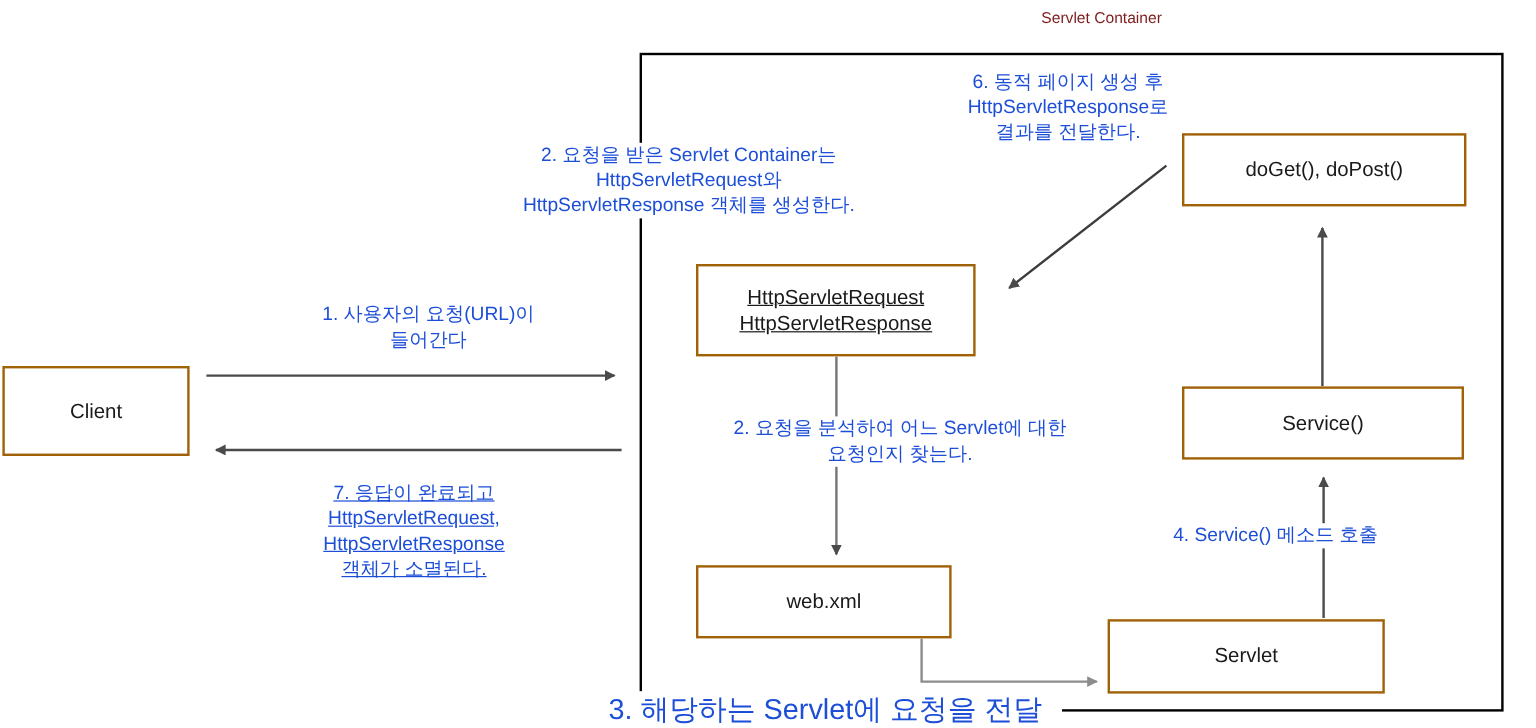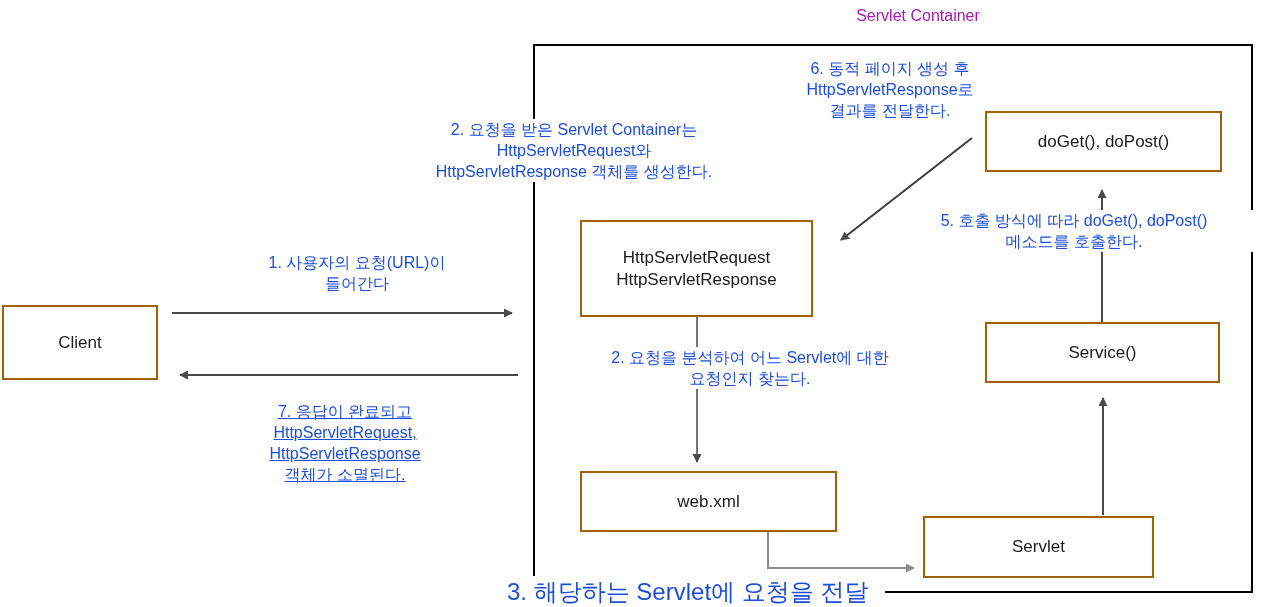--- a/index.html
+++ b/index.html
@@ -37,22 +37,22 @@
     font-size: 16px;
     line-height: 1.32;
     white-space: pre-line;
     color: #1d4ed8;
   }
   .lbl.bg { background: #ffffff; }
   .lbl.left { text-align: left; }
   .title {
     position: absolute;
     text-align: center;
-    font-size: 16px;
-    color: #a21caf;
+    font-size: 13px;
+    color: #7f1d1d;
   }
   svg.wires { position: absolute; left: 0; top: 0; }
 </style>
 </head>
 <body>
 
 <div class="canvas">
 
   <div class="container-box" style="left:533px; top:44px; width:720px; height:549px;"></div>
 
@@ -80,26 +80,26 @@
 
     <line x1="972" y1="138" x2="841" y2="240" stroke="#3c3c3c" stroke-width="2" marker-end="url(#arrow-dark)"></line>
   </svg>
 
   <div class="title" style="left:793px; top:7px; width:250px;">Servlet Container</div>
 
   <div class="node" style="left:2px; top:305px; width:156px; height:75px;">
     <span>Client</span>
   </div>
 
-  <div class="node" style="left:580px; top:220px; width:233px; height:97px;">
+  <div class="node" style="left:580px; top:220px; width:233px; height:77px;text-decoration:underline;">
     <span>HttpServletRequest
 HttpServletResponse</span>
   </div>
 
-  <div class="node" style="left:580px; top:471px; width:257px; height:61px;">
+  <div class="node" style="left:580px; top:471px; width:213px; height:61px;">
     <span>web.xml</span>
   </div>
 
   <div class="node" style="left:985px; top:322px; width:235px; height:61px;">
     <span>Service()</span>
   </div>
 
   <div class="node" style="left:985px; top:111px; width:237px; height:61px;">
     <span>doGet(), doPost()</span>
   </div>
@@ -113,23 +113,22 @@
 
   <div class="lbl bg" style="left:393px; top:119px; width:362px;">2. 요청을 받은 Servlet Container는
 HttpServletRequest와
 HttpServletResponse 객체를 생성한다.</div>
 
   <div class="lbl bg" style="left:553px; top:347px; width:394px;">2. 요청을 분석하여 어느 Servlet에 대한
 요청인지 찾는다.</div>
 
   <div class="lbl bg left" style="left:507px; top:576px; width:378px; font-size:24px;">3. 해당하는 Servlet에 요청을 전달한다.</div>
 
+  <div class="lbl bg" style="left:938px; top:436px; width:250px;">4. Service() 메소드 호출</div>
 
-  <div class="lbl bg" style="left:888px; top:210px; width:372px;">5. 호출 방식에 따라 doGet(), doPost()
-메소드를 호출한다.</div>
 
   <div class="lbl" style="left:765px; top:58px; width:250px;">6. 동적 페이지 생성 후
 HttpServletResponse로
 결과를 전달한다.</div>
 
   <div class="lbl" style="left:225px; top:401px; width:240px;text-decoration:underline;">7. 응답이 완료되고
 HttpServletRequest,
 HttpServletResponse
 객체가 소멸된다.</div>
 

